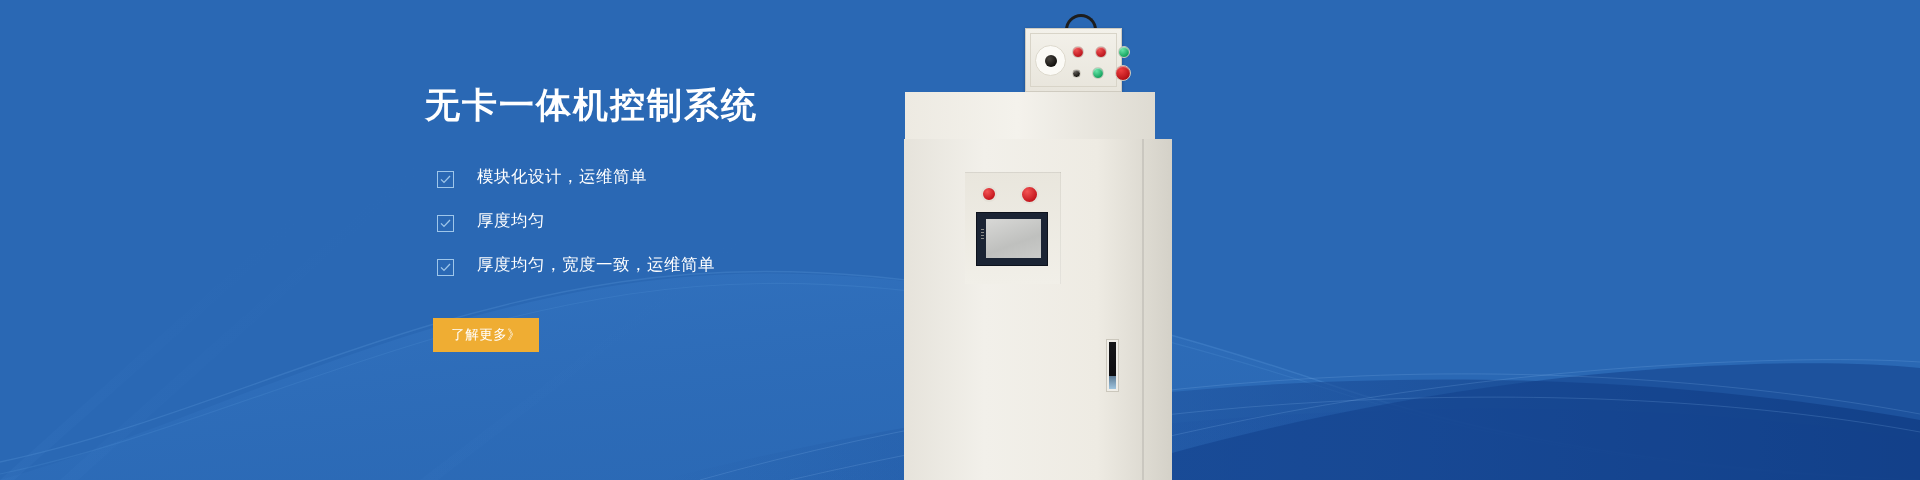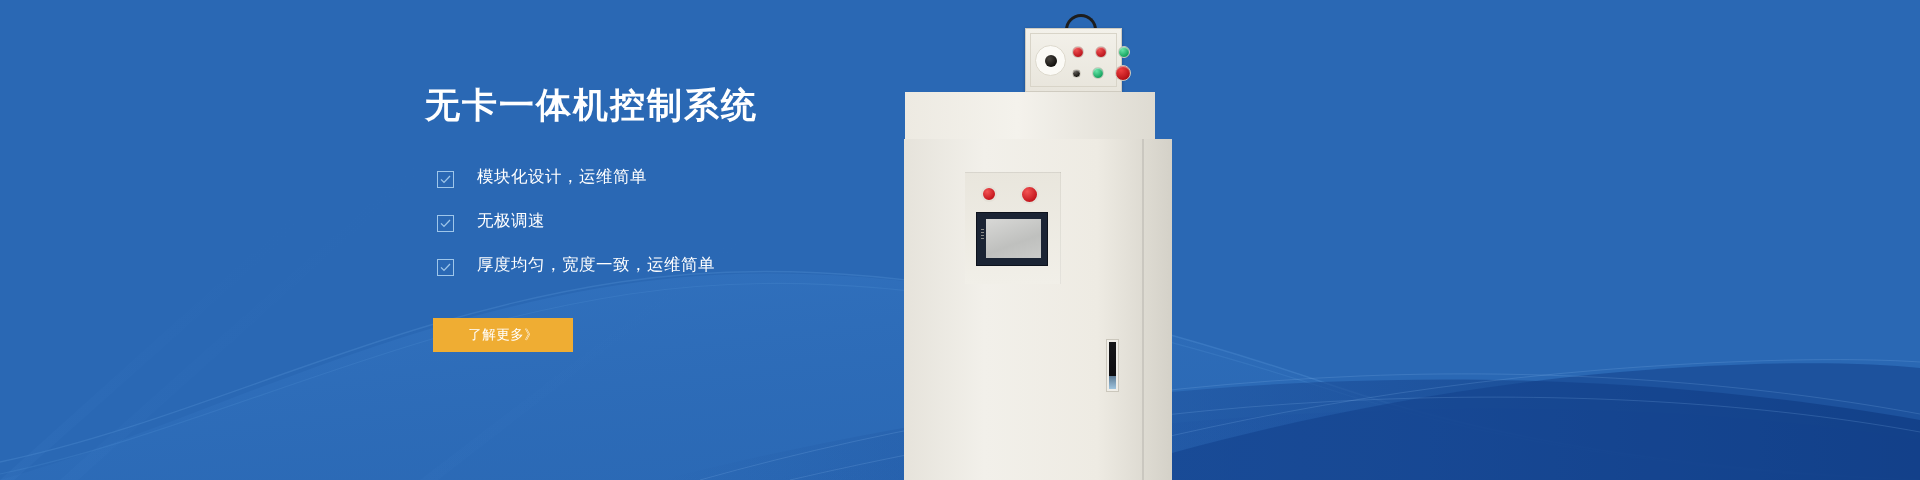--- a/index.html
+++ b/index.html
@@ -56,21 +56,21 @@
     letter-spacing:0.5px;
     white-space:nowrap;
   }
   .cta {
     display:inline-flex;
     align-items:center;
     justify-content:center;
     gap:0;
     margin-top:22px;
     margin-left:8px;
-    width:140px; height:34px;
+    width:106px; height:34px;
     background:#efad33;
     color:#ffffff;
     font-size:13.5px;
     letter-spacing:0.5px;
     border:none;
     cursor:pointer;
     text-decoration:none;
   }
   .cta-arrow { font-size:13px; opacity:.9; }
 
@@ -249,21 +249,21 @@
             </svg>
         </span>
         <span class="feature-text">模块化设计，运维简单</span>
       </li>
       <li class="feature-item">
         <span class="check-box">
           <svg width="11" height="9" viewBox="0 0 11 9">
               <path d="M1 4.4 L4 7.4 L10 1" fill="none" stroke="#9ec6ea" stroke-width="1.3"></path>
             </svg>
         </span>
-        <span class="feature-text">无极调速</span>
+        <span class="feature-text">厚度均匀</span>
       </li>
       <li class="feature-item">
         <span class="check-box">
           <svg width="11" height="9" viewBox="0 0 11 9">
               <path d="M1 4.4 L4 7.4 L10 1" fill="none" stroke="#9ec6ea" stroke-width="1.3"></path>
             </svg>
         </span>
         <span class="feature-text">厚度均匀，宽度一致，运维简单</span>
       </li>
     </ul>

